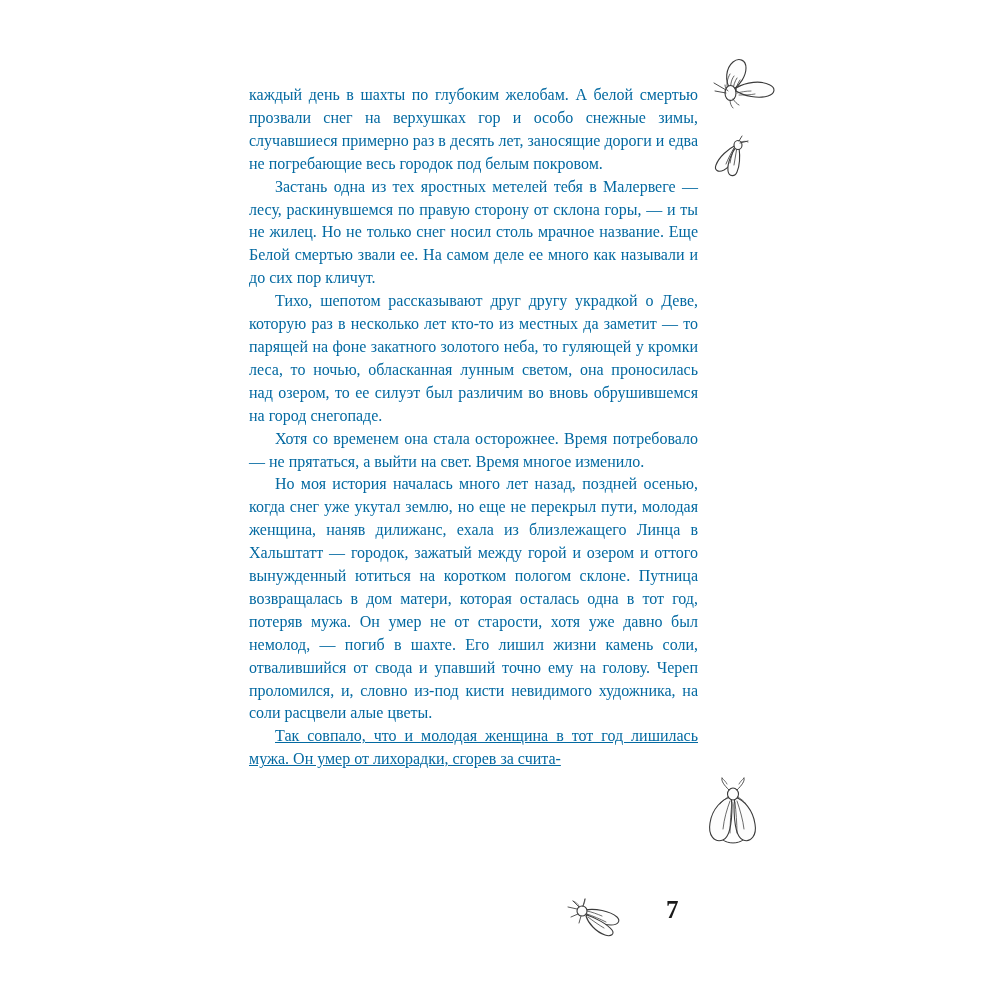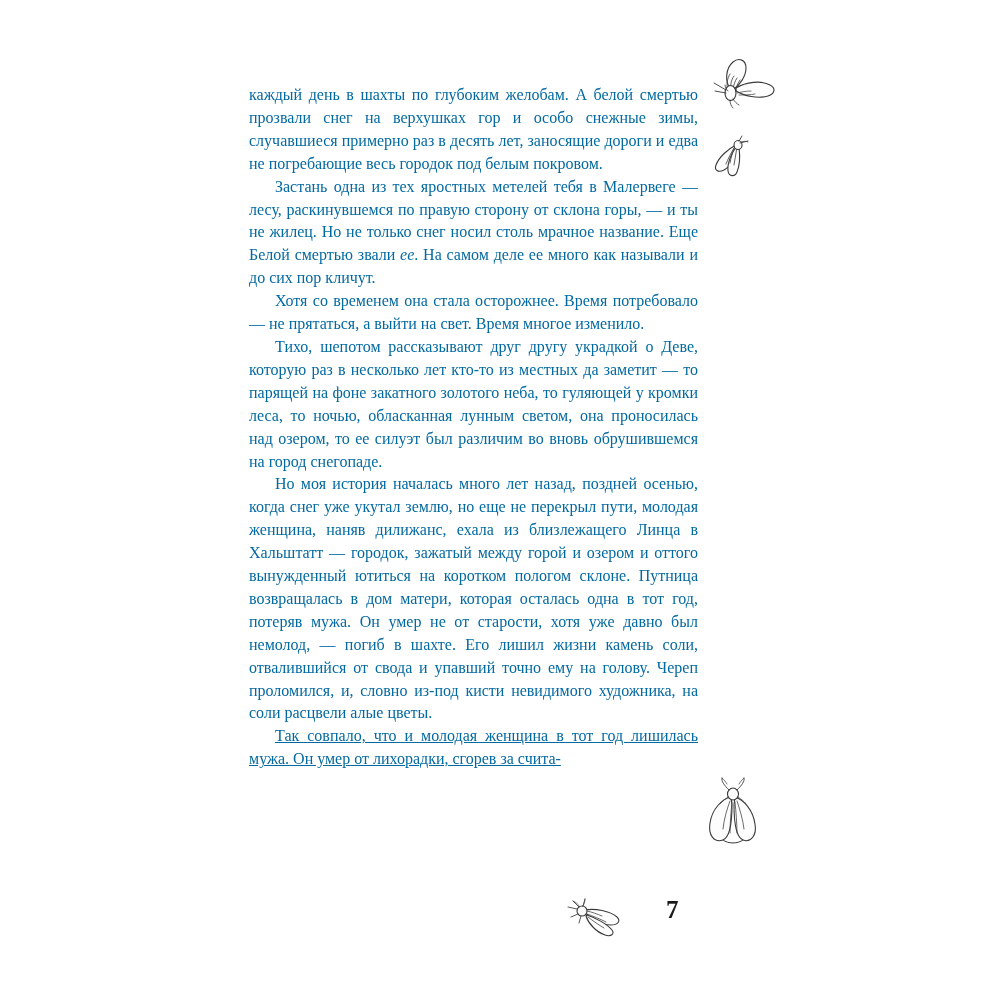--- a/index.html
+++ b/index.html
@@ -32,21 +32,20 @@
     text-indent: 26px;
   }
   .para.first {
     text-indent: 0;
   }
   .para:last-child {
     text-align: justify;
     text-decoration: underline;
   }
   .ital {
-    font-style: italic;
   }
   .page-number {
     position: absolute;
     left: 666px;
     top: 896px;
     font-family: "Liberation Serif", "DejaVu Serif", serif;
     font-size: 25px;
     font-weight: 700;
     color: #1a1a1a;
     letter-spacing: 0;
@@ -67,23 +66,23 @@
 <body>
 
 <div class="page">
 
   <div class="text-column">
 
     <p class="para first">каждый день в шахты по глубоким желобам. А белой смертью прозвали снег на верхушках гор и особо снежные зимы, случавшиеся примерно раз в десять лет, заносящие дороги и едва не погребающие весь городок под белым покровом.</p>
 
     <p class="para"><span>Застань одна из тех яростных метелей тебя в Малервеге — лесу, раскинувшемся по правую сторону от склона горы, — и ты не жилец. Но не только снег носил столь мрачное название. Еще Белой смертью звали </span><span class="ital">ее</span><span>. На самом деле ее много как называли и до сих пор кличут.</span></p>
 
+    <p class="para">Тихо, шепотом рассказывают друг другу украдкой о Деве, которую раз в несколько лет кто-то из местных да заметит — то парящей на фоне закатного золотого неба, то гуляющей у кромки леса, то ночью, обласканная лунным светом, она проносилась над озером, то ее силуэт был различим во вновь обрушившемся на город снегопаде.</p>
+
     <p class="para">Хотя со временем она стала осторожнее. Время потребовало — не прятаться, а выйти на свет. Время многое изменило.</p>
-
-    <p class="para">Тихо, шепотом рассказывают друг другу украдкой о Деве, которую раз в несколько лет кто-то из местных да заметит — то парящей на фоне закатного золотого неба, то гуляющей у кромки леса, то ночью, обласканная лунным светом, она проносилась над озером, то ее силуэт был различим во вновь обрушившемся на город снегопаде.</p>
 
     <p class="para">Но моя история началась много лет назад, поздней осенью, когда снег уже укутал землю, но еще не перекрыл пути, молодая женщина, наняв дилижанс, ехала из близлежащего Линца в Хальштатт — городок, зажатый между горой и озером и оттого вынужденный ютиться на коротком пологом склоне. Путница возвращалась в дом матери, которая осталась одна в тот год, потеряв мужа. Он умер не от старости, хотя уже давно был немолод, — погиб в шахте. Его лишил жизни камень соли, отвалившийся от свода и упавший точно ему на голову. Череп проломился, и, словно из-под кисти невидимого художника, на соли расцвели алые цветы.</p>
 
     <p class="para">Так совпало, что и молодая женщина в тот год лишилась мужа. Он умер от лихорадки, сгорев за счита-</p>
 
   </div>
 
   <div class="moth moth-top-1">
     <svg width="72" height="52" viewBox="0 0 72 52">
       <g fill="none" stroke="#3a3a3a" stroke-width="1.1" stroke-linecap="round" stroke-linejoin="round">

